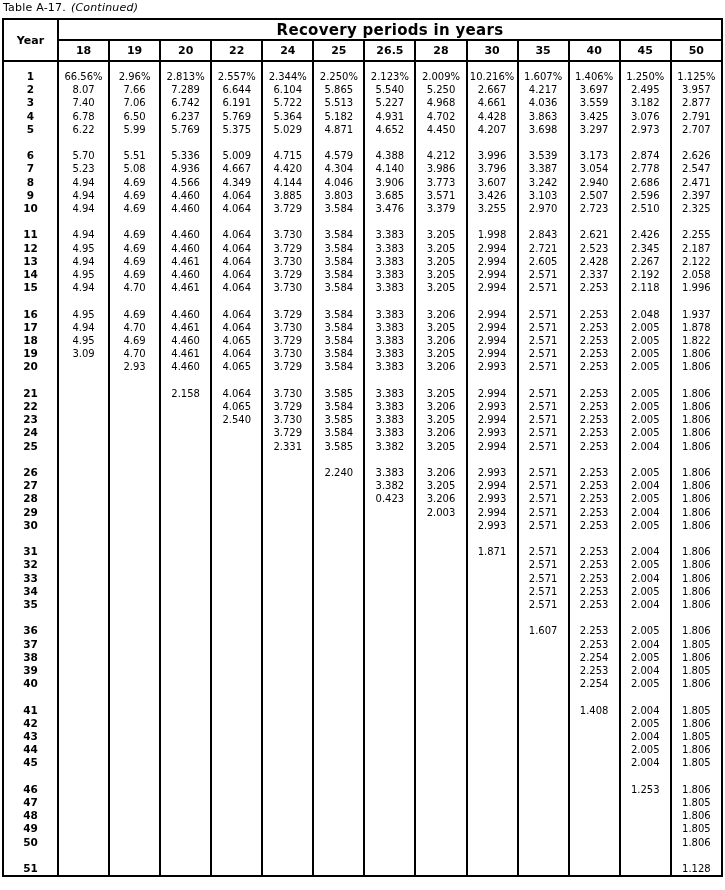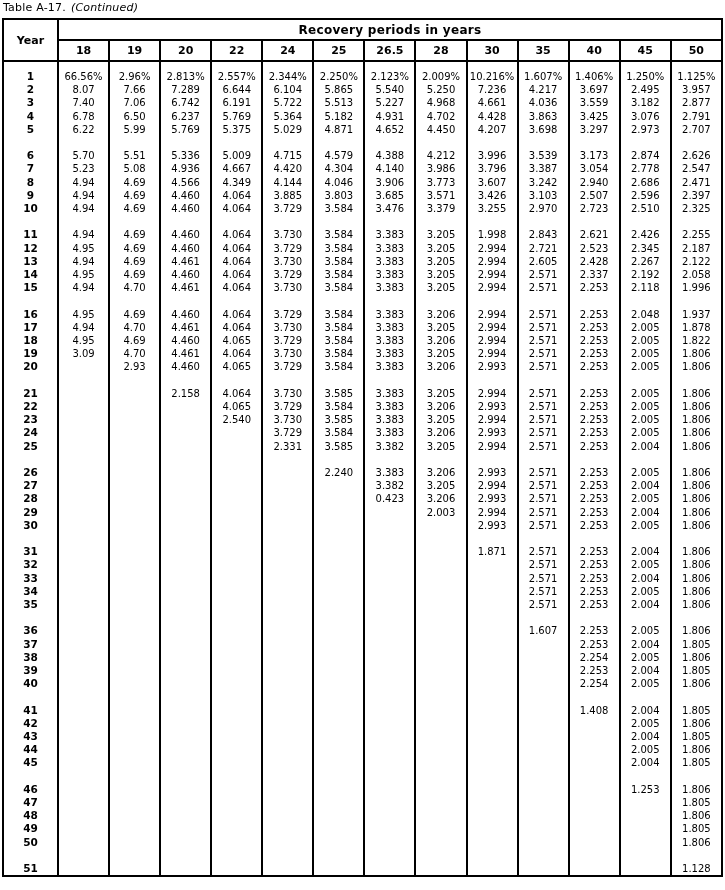--- a/index.html
+++ b/index.html
@@ -29,21 +29,21 @@
     border: 2px solid #000;
   }
   col.c-year { width: 55px; }
 
   th, td { padding: 0; text-align: center; }
 
   thead th {
     border: 2px solid #000;
     font-weight: bold;
   }
-  th.group-th { font-size: 12px; height: 19px; letter-spacing: 0.3px; }
+  th.group-th { font-size: 15px; height: 19px; letter-spacing: 0.3px; }
   th.col-th   { font-size: 11px;   height: 19px; }
   th.year-th  { font-size: 11px; }
 
   tbody td {
     border-left: 2px solid #000;
     border-right: 2px solid #000;
     border-top: none;
     border-bottom: none;
     font-size: 10px;
     line-height: 13.2px;
@@ -137,21 +137,21 @@
       <tr>
         <td class="year">2</td>
         <td>8.07</td>
         <td>7.66</td>
         <td>7.289</td>
         <td>6.644</td>
         <td>6.104</td>
         <td>5.865</td>
         <td>5.540</td>
         <td>5.250</td>
-        <td>7.236</td>
+        <td>2.667</td>
         <td>4.217</td>
         <td>3.697</td>
         <td>2.495</td>
         <td>3.957</td>
       </tr>
       <tr>
         <td class="year">3</td>
         <td>7.40</td>
         <td>7.06</td>
         <td>6.742</td>

